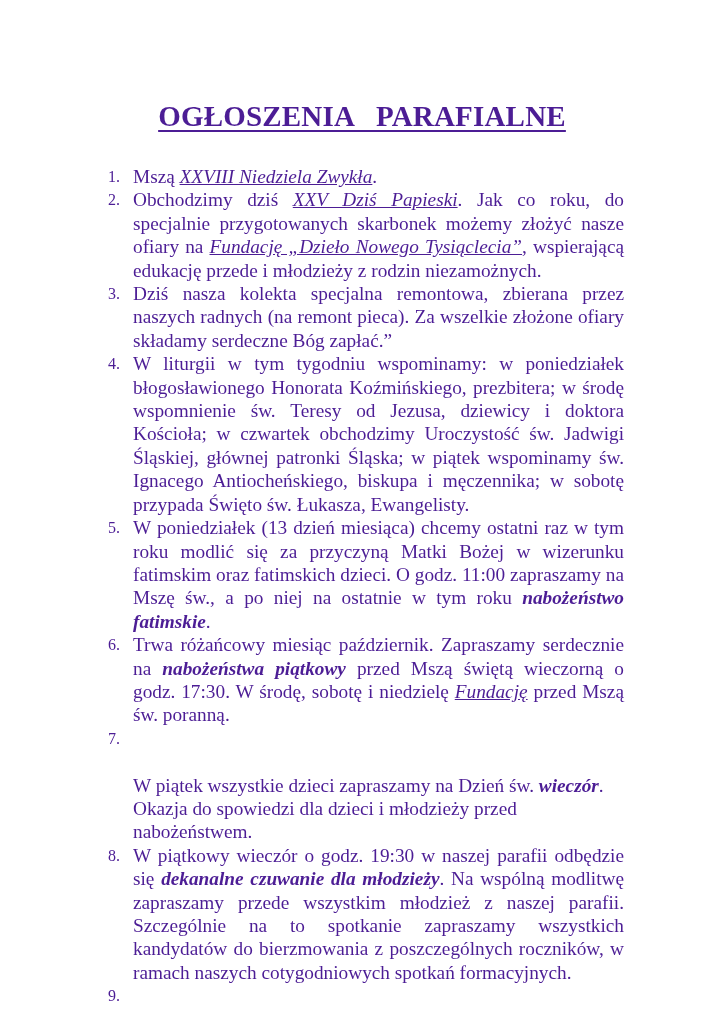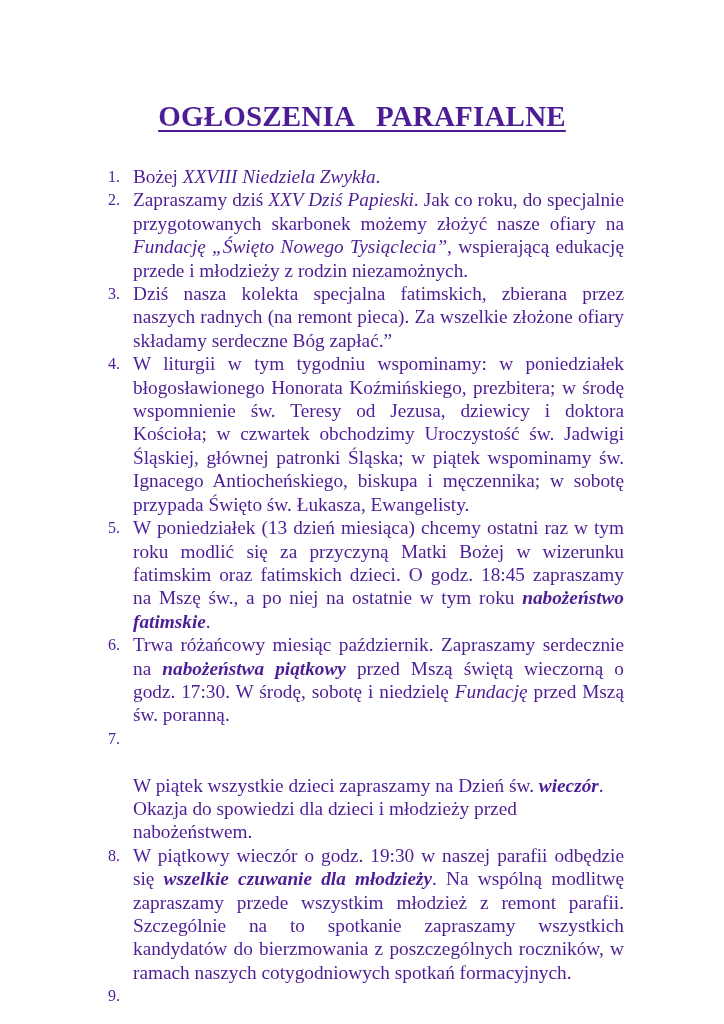--- a/index.html
+++ b/index.html
@@ -18,61 +18,61 @@
   ol.items {
     position: absolute; left: 108px; top: 165px; width: 516px;
     margin: 0; padding: 0; list-style: none;
     font-size: 19.3px; line-height: 23.4px;
   }
   ol.items li { position: relative; padding-left: 25px; text-align: justify; }
   ol.items li .num {
     position: absolute; left: 0; top: 0; font-size: 16px;
   }
   ol.items li.nojust { text-align: left; }
-  .it { font-style: italic; }
+  .it { font-style: italic; text-decoration: underline; }
   .bi { font-style: italic; font-weight: bold; }
 </style>
 </head>
 <body>
 
 <div class="page">
   <div class="title">OGŁOSZENIA   PARAFIALNE</div>
 
   <ol class="items">
     <li>
       <span class="num">1.</span>
-      <span>Bożej </span><span class="it">XXVIII Niedziela Zwykła</span><span>.</span>
+      <span>Mszą </span><span class="it">XXVIII Niedziela Zwykła</span><span>.</span>
     </li>
     <li>
       <span class="num">2.</span>
-      <span>Zapraszamy dziś </span><span class="it">XXV Dziś Papieski</span><span>. Jak co roku, do specjalnie przygotowanych skarbonek możemy złożyć nasze ofiary na </span><span class="it">Fundację „Święto Nowego Tysiąclecia”</span><span>, wspierającą edukację przede i młodzieży z rodzin niezamożnych.</span>
+      <span>Obchodzimy dziś </span><span class="it">XXV Dziś Papieski</span><span>. Jak co roku, do specjalnie przygotowanych skarbonek możemy złożyć nasze ofiary na </span><span class="it">Fundację „Dzieło Nowego Tysiąclecia”</span><span>, wspierającą edukację przede i młodzieży z rodzin niezamożnych.</span>
     </li>
     <li>
       <span class="num">3.</span>
-      <span>Dziś nasza kolekta specjalna fatimskich, zbierana przez naszych radnych (na remont pieca). Za wszelkie złożone ofiary składamy serdeczne Bóg zapłać.”</span>
+      <span>Dziś nasza kolekta specjalna remontowa, zbierana przez naszych radnych (na remont pieca). Za wszelkie złożone ofiary składamy serdeczne Bóg zapłać.”</span>
     </li>
     <li>
       <span class="num">4.</span>
       <span>W liturgii w tym tygodniu wspominamy: w poniedziałek błogosławionego Honorata Koźmińskiego, prezbitera; w środę wspomnienie św. Teresy od Jezusa, dziewicy i doktora Kościoła; w czwartek obchodzimy Uroczystość św. Jadwigi Śląskiej, głównej patronki Śląska; w piątek wspominamy św. Ignacego Antiocheńskiego, biskupa i męczennika; w sobotę przypada Święto św. Łukasza, Ewangelisty.</span>
     </li>
     <li>
       <span class="num">5.</span>
-      <span>W poniedziałek (13 dzień miesiąca) chcemy ostatni raz w tym roku modlić się za przyczyną Matki Bożej w wizerunku fatimskim oraz fatimskich dzieci. O godz. 18:45 zapraszamy na Mszę św., a po niej na ostatnie w tym roku </span><span class="bi">nabożeństwo fatimskie</span><span>.</span>
+      <span>W poniedziałek (13 dzień miesiąca) chcemy ostatni raz w tym roku modlić się za przyczyną Matki Bożej w wizerunku fatimskim oraz fatimskich dzieci. O godz. 11:00 zapraszamy na Mszę św., a po niej na ostatnie w tym roku </span><span class="bi">nabożeństwo fatimskie</span><span>.</span>
     </li>
     <li>
       <span class="num">6.</span>
       <span>Trwa różańcowy miesiąc październik. Zapraszamy serdecznie na </span><span class="bi">nabożeństwa piątkowy</span><span> przed Mszą świętą wieczorną o godz. 17:30. W środę, sobotę i niedzielę </span><span class="it">Fundację</span><span> przed Mszą św. poranną.</span>
     </li>
     <li class="nojust" style="white-space: pre-line;">
       <span class="num">7.</span>
       <span>W piątek wszystkie dzieci zapraszamy na Dzień św. </span><span class="bi">wieczór</span><span>.
 Okazja do spowiedzi dla dzieci i młodzieży przed nabożeństwem.</span>
     </li>
     <li>
       <span class="num">8.</span>
-      <span>W piątkowy wieczór o godz. 19:30 w naszej parafii odbędzie się </span><span class="bi">wszelkie czuwanie dla młodzieży</span><span>. Na wspólną modlitwę zapraszamy przede wszystkim młodzież z remont parafii. Szczególnie na to spotkanie zapraszamy wszystkich kandydatów do bierzmowania z poszczególnych roczników, w ramach naszych cotygodniowych spotkań formacyjnych.</span>
+      <span>W piątkowy wieczór o godz. 19:30 w naszej parafii odbędzie się </span><span class="bi">dekanalne czuwanie dla młodzieży</span><span>. Na wspólną modlitwę zapraszamy przede wszystkim młodzież z naszej parafii. Szczególnie na to spotkanie zapraszamy wszystkich kandydatów do bierzmowania z poszczególnych roczników, w ramach naszych cotygodniowych spotkań formacyjnych.</span>
     </li>
     <li class="nojust" style="white-space: pre-line;">
       <span class="num">9.</span>
       
     </li>
   </ol>
 </div>
 
 </body></html>

